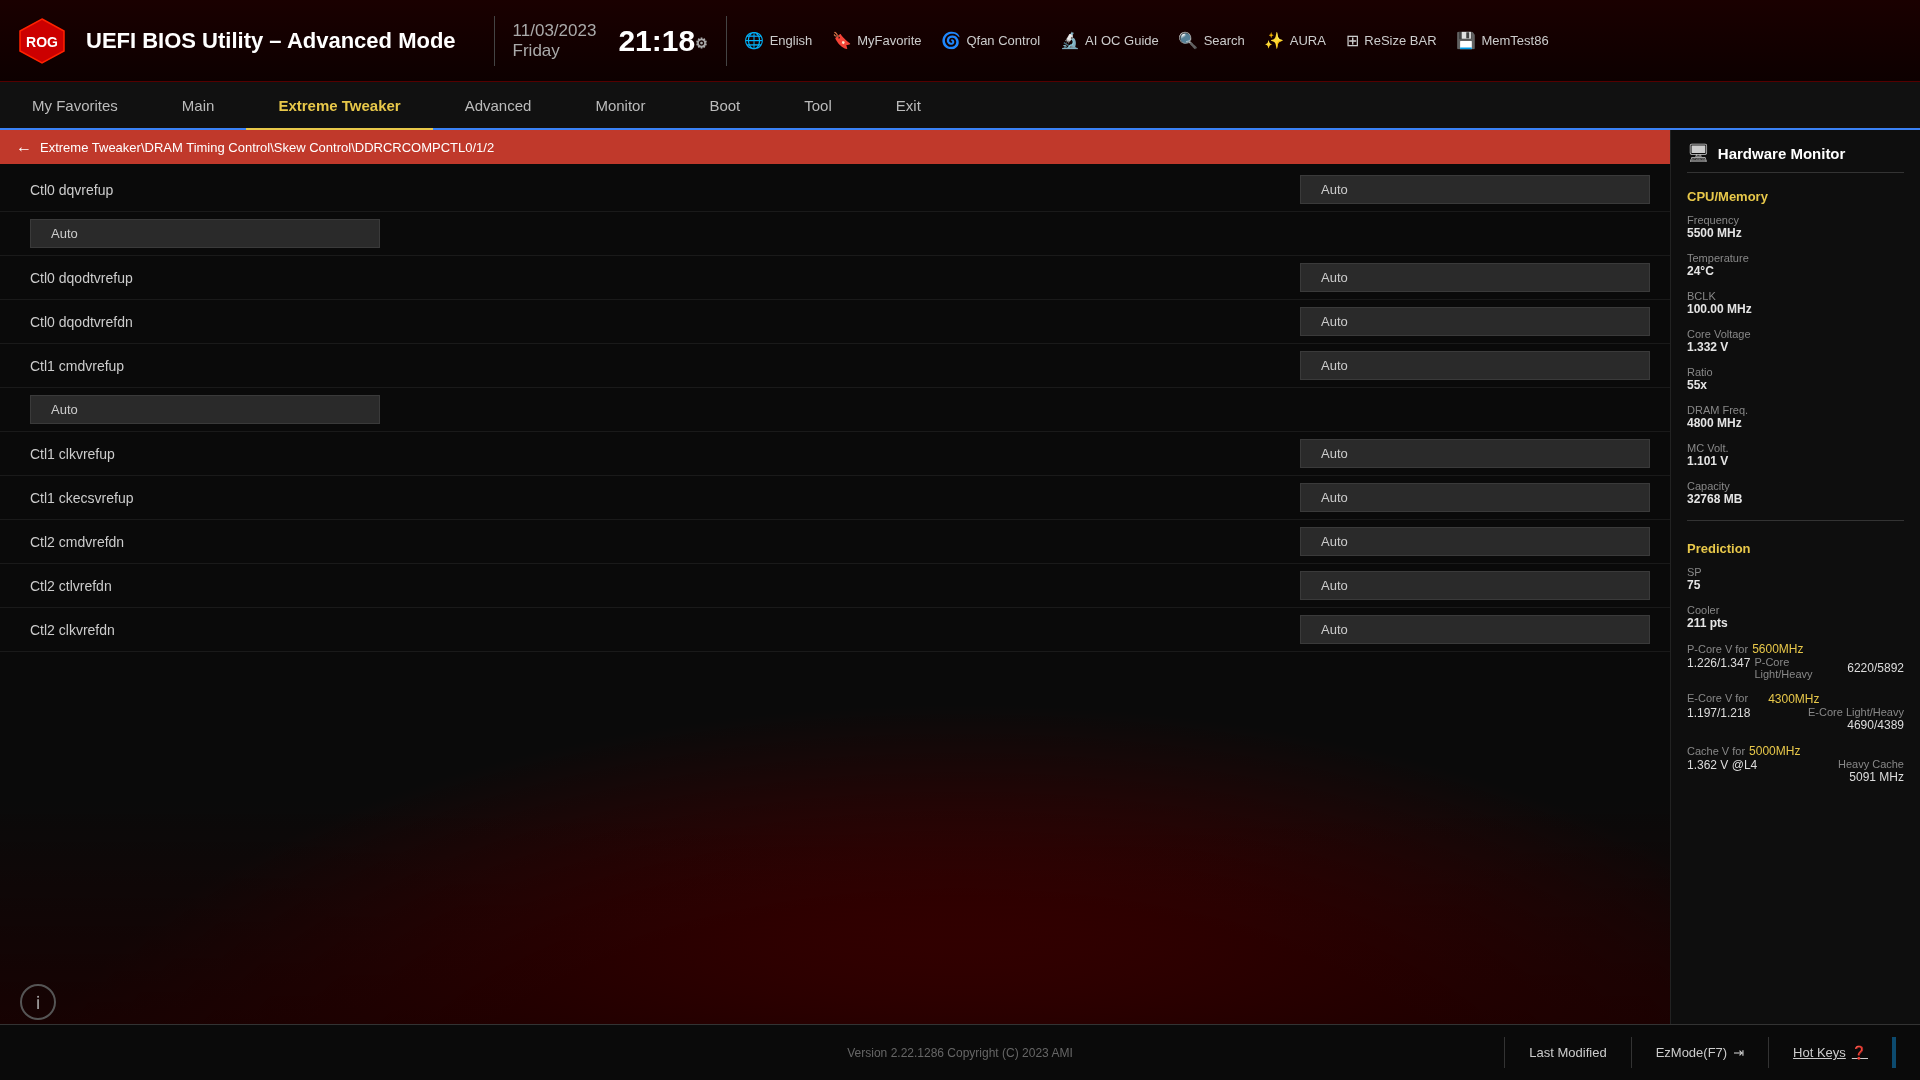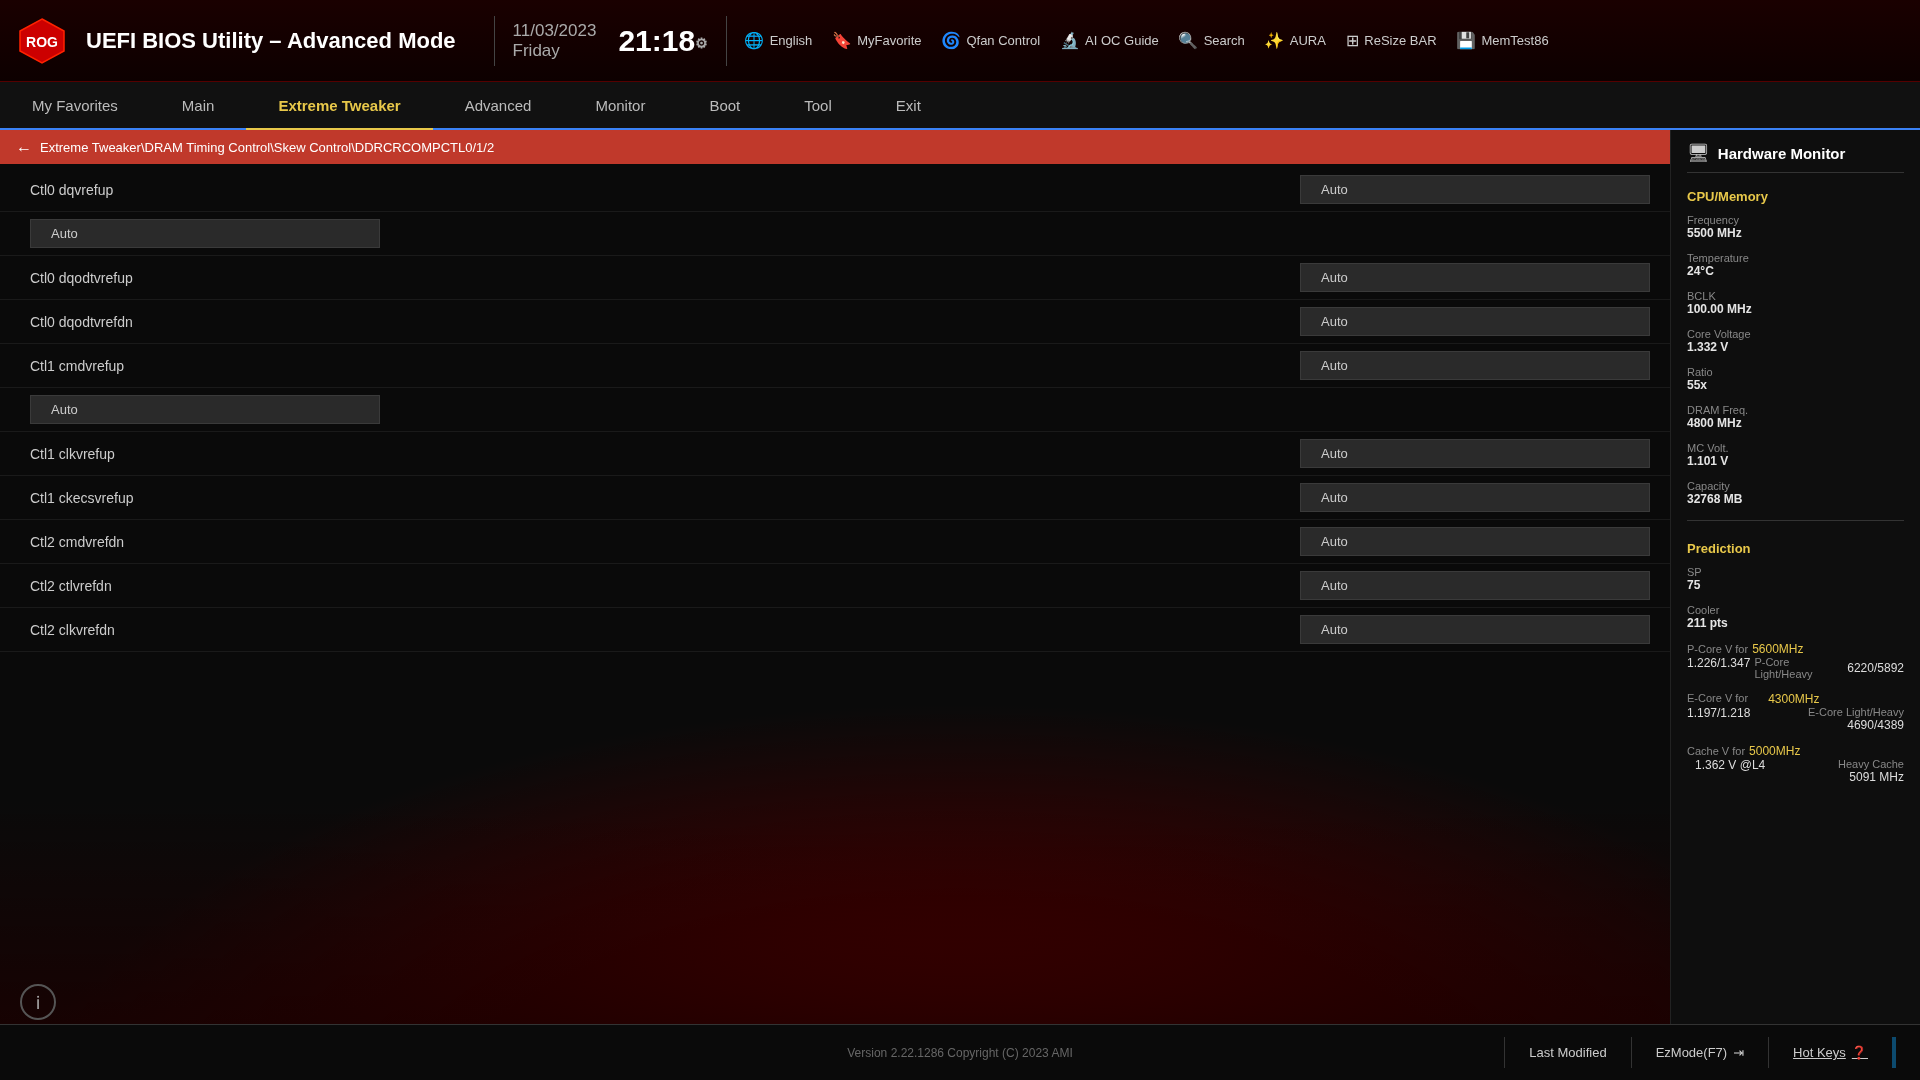--- a/index.html
+++ b/index.html
@@ -532,21 +532,21 @@
           <span class="hw-pred-val">4690/4389</span>
         </span>
       </div>
     </div>
 
     <div class="hw-prediction-group">
       <div style="display:flex;gap:4px;align-items:baseline;">
         <span class="hw-pred-label">Cache V for</span>
         <span class="hw-pred-val highlight" style="color:#e8c84a;font-size:12px;">5000MHz</span>
       </div>
-      <div style="display:flex;gap:4px;justify-content:space-between;margin-left:8px;">
+      <div style="display:flex;gap:4px;justify-content:space-between;">
         <span class="hw-pred-val">1.362 V @L4</span>
         <span style="display:flex;flex-direction:column;align-items:flex-end;">
           <span class="hw-pred-label">Heavy Cache</span>
           <span class="hw-pred-val">5091 MHz</span>
         </span>
       </div>
     </div>
 
   </div>
 </div>

